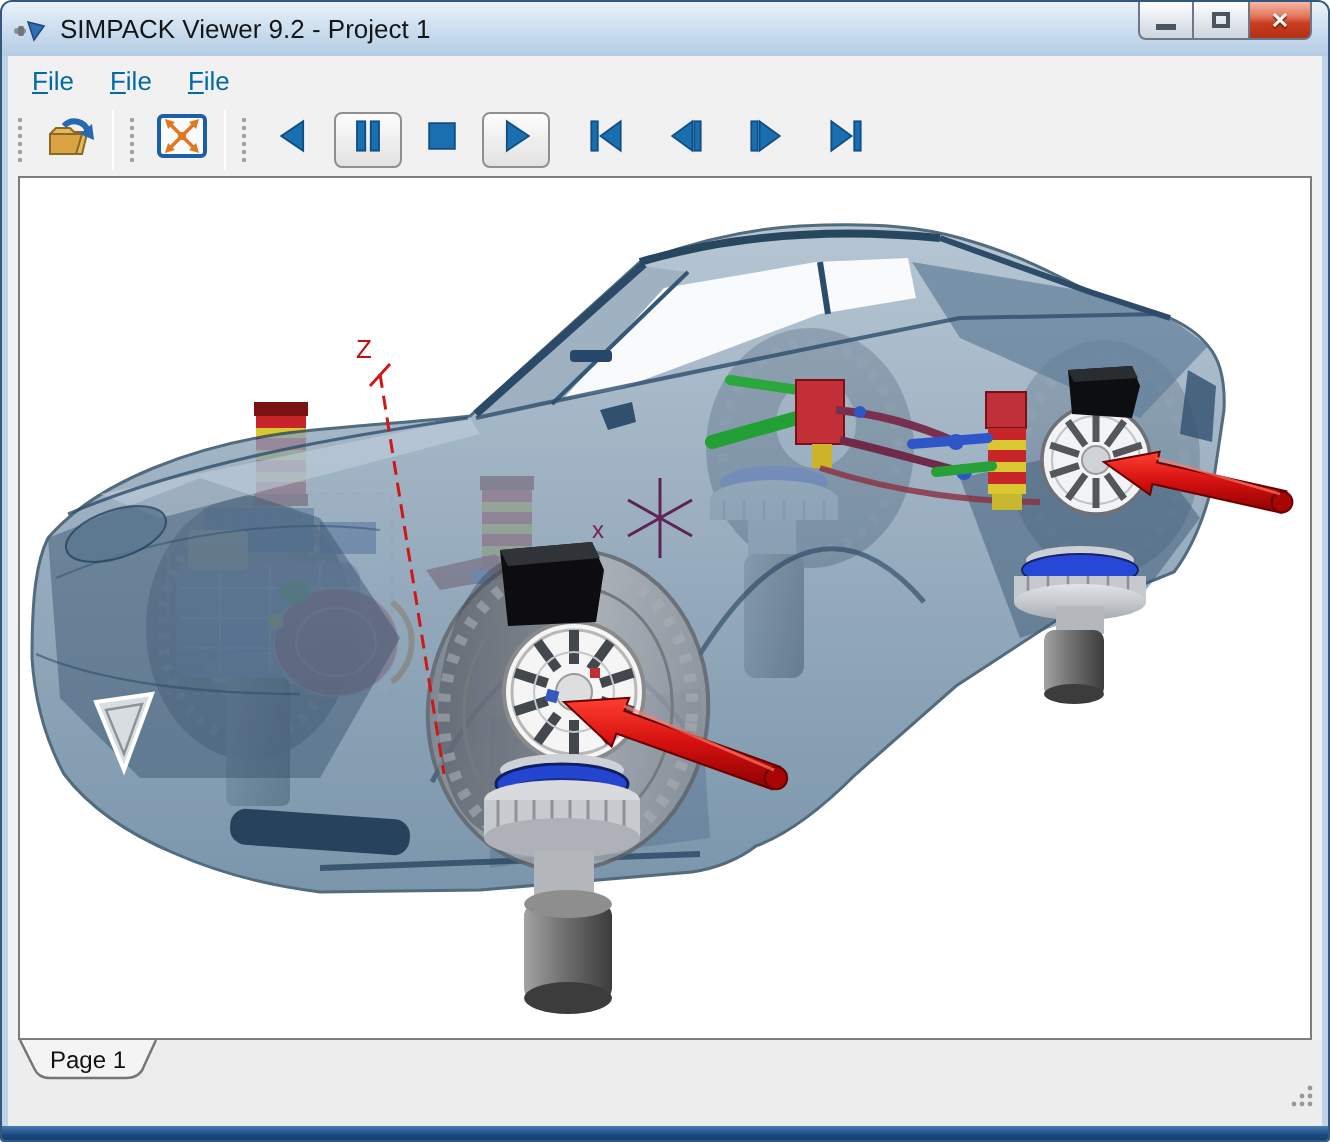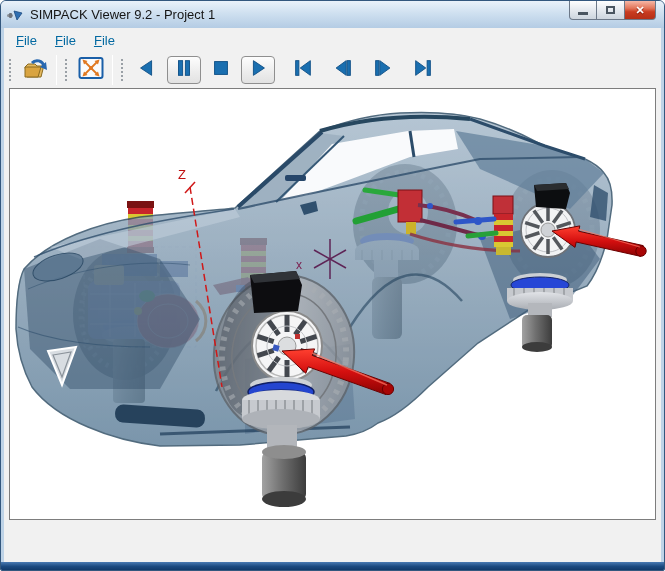--- a/index.html
+++ b/index.html
@@ -499,16 +499,36 @@
           <line x1="302" y1="264" x2="377" y2="296" stroke="#ff7a68" stroke-width="1.5" opacity="0.7"></line>
         </g>
         <g>
           <polygon points="542,142 569.8,136.9 568.6,142.2 633.2,156.6 630.8,167.4 566.2,153 565,158.4" fill="url(#gArrow)" stroke="#6a0000" stroke-width="1"></polygon>
           <circle cx="631" cy="162" r="5.2" fill="#a80505" stroke="#6a0000"></circle>
           <line x1="568" y1="140" x2="630" y2="158" stroke="#ff7a68" stroke-width="1.3" opacity="0.7"></line>
         </g>
       </svg>
     </div>
 
+    <div class="statusbar">
+      <div class="page-tab">
+        <svg width="72" height="22" viewBox="0 0 72 22">
+          <path d="M1,0 L8,14 Q10,19 16,19 L54,19 Q61,19 63,13 L69,0" fill="#f4f4f4" stroke="#757575" stroke-width="1.2"></path>
+          <text x="35" y="14" font-size="12" fill="#111" text-anchor="middle">Page 1</text>
+        </svg>
+      </div>
+      <div class="resize-grip">
+        <svg width="14" height="14" viewBox="0 0 14 14">
+          <g fill="#9a9a9a">
+            <circle cx="11" cy="3" r="1.2"></circle>
+              <circle cx="11" cy="7" r="1.2"></circle>
+              <circle cx="11" cy="11" r="1.2"></circle>
+            <circle cx="7" cy="7" r="1.2"></circle>
+              <circle cx="7" cy="11" r="1.2"></circle>
+              <circle cx="3" cy="11" r="1.2"></circle>
+          </g>
+        </svg>
+      </div>
+    </div>
   </div>
 
   <div class="bottom-edge"></div>
 </div>
 
 </body></html>

